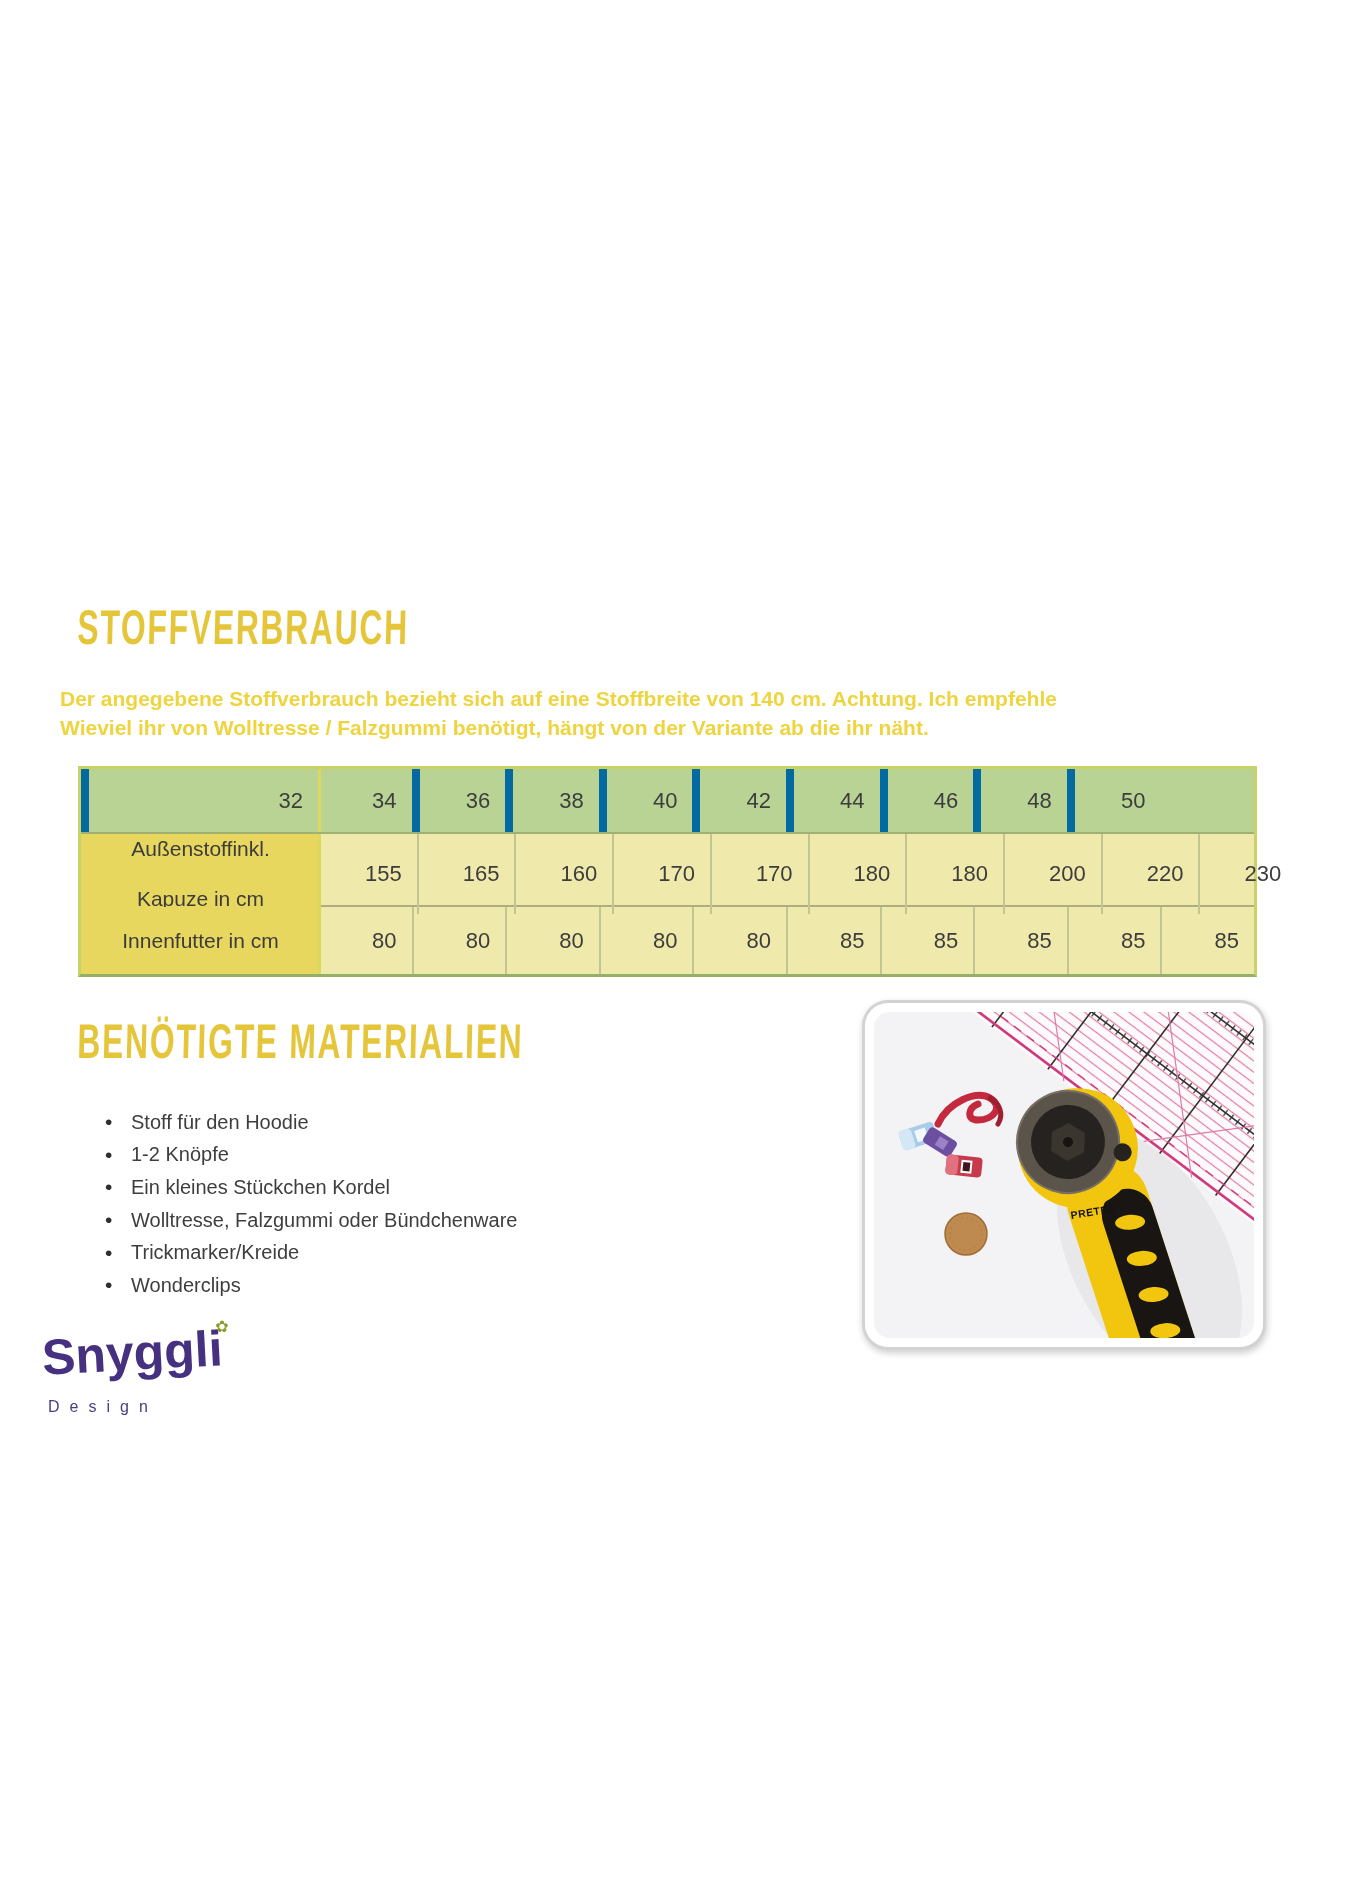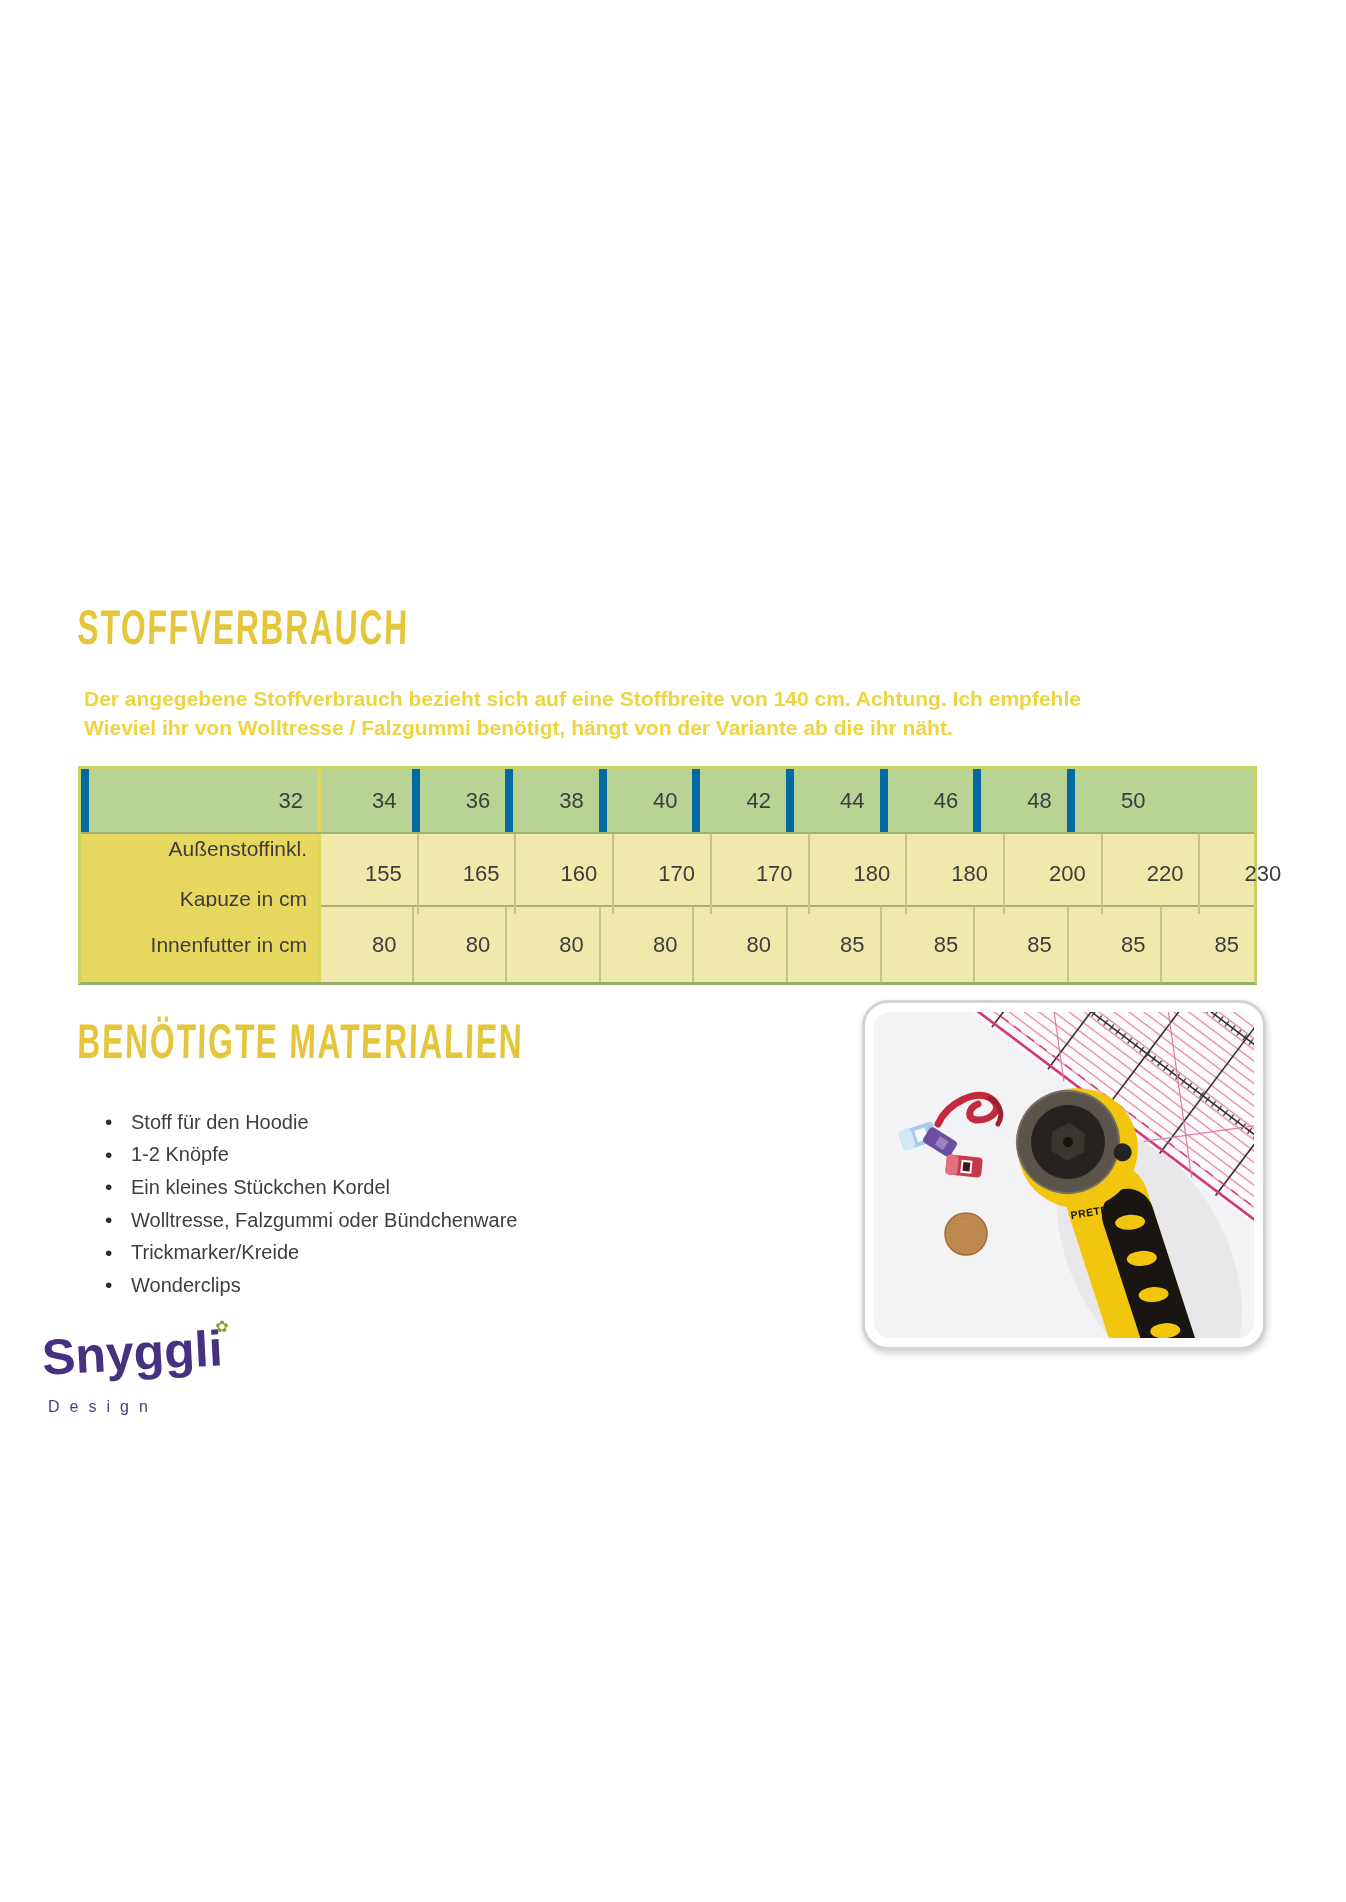--- a/index.html
+++ b/index.html
@@ -12,43 +12,43 @@
   .hand-title {
     position:absolute; left:78px; margin:0;
     font-size:38px; font-weight:bold; color:#e5c63b;
     letter-spacing:2px; white-space:nowrap;
     transform:scale(.84,1.28) skewX(-2deg); transform-origin:left top;
   }
   .t1 { top:600px; }
   .t2 { top:1014px; }
 
   .intro {
-    position:absolute; left:84px; top:684px; width:1220px;
+    position:absolute; left:60px; top:684px; width:1220px;
     font-size:21px; font-weight:bold; color:#eed43e; line-height:29px;
   }
 
   
   .ftable {
     position:absolute; left:78px; top:766px; width:1179px;
     border:3px solid #c8d266; border-bottom:3px solid #95b169;
     box-sizing:border-box;
   }
   .trow { display:grid; grid-template-columns:237px repeat(10,1fr); }
   .r1 { height:63px; background:#b9d395; border-bottom:2px solid #9fb173; }
   .r2 { height:71px; background:#f0e9ac; border-bottom:2px solid #abae7f; }
-  .r3 { height:75px; background:#f0e9ac; }
+  .r3 { height:67px; background:#f0e9ac; }
   .cell { display:flex; align-items:center; box-sizing:border-box; }
   .num { justify-content:flex-end; padding-right:15px; font-size:22px; color:#3d3d3d;padding-left:44px; }
   .r1 .cell.num { border-left:8px solid #0369a1; }
   .r2 .cell.num, .r3 .cell.num { border-left:2px solid #c3c691; }
   .trow .cell:nth-child(2) { border-left:3px solid #ddd75c !important; }
   .hdr-label { background:#a3c77d; padding-left:13px; font-size:22px; color:#3d3d3d; }
   .body-label {
     background:#e8d75f; padding:0 11px 0 13px; font-size:21px; color:#3c3c3c;
-    flex-direction:column; align-items:flex-end; justify-content:center; line-height:30px;gap:20px;
+    flex-direction:column; align-items:center; justify-content:center; line-height:30px;gap:20px;
   }
   .just { display:flex; justify-content:space-between; }
 
   
   .materials {
     position:absolute; left:99px; top:1100px; margin:6px; padding:0;
     list-style:none; font-size:20px; color:#3e3e3e;
   }
   .materials li { height:32.6px; display:flex; align-items:center; }
   .materials li::before { content:"•"; width:26px; font-size:21px; color:#2e2e2e; }

